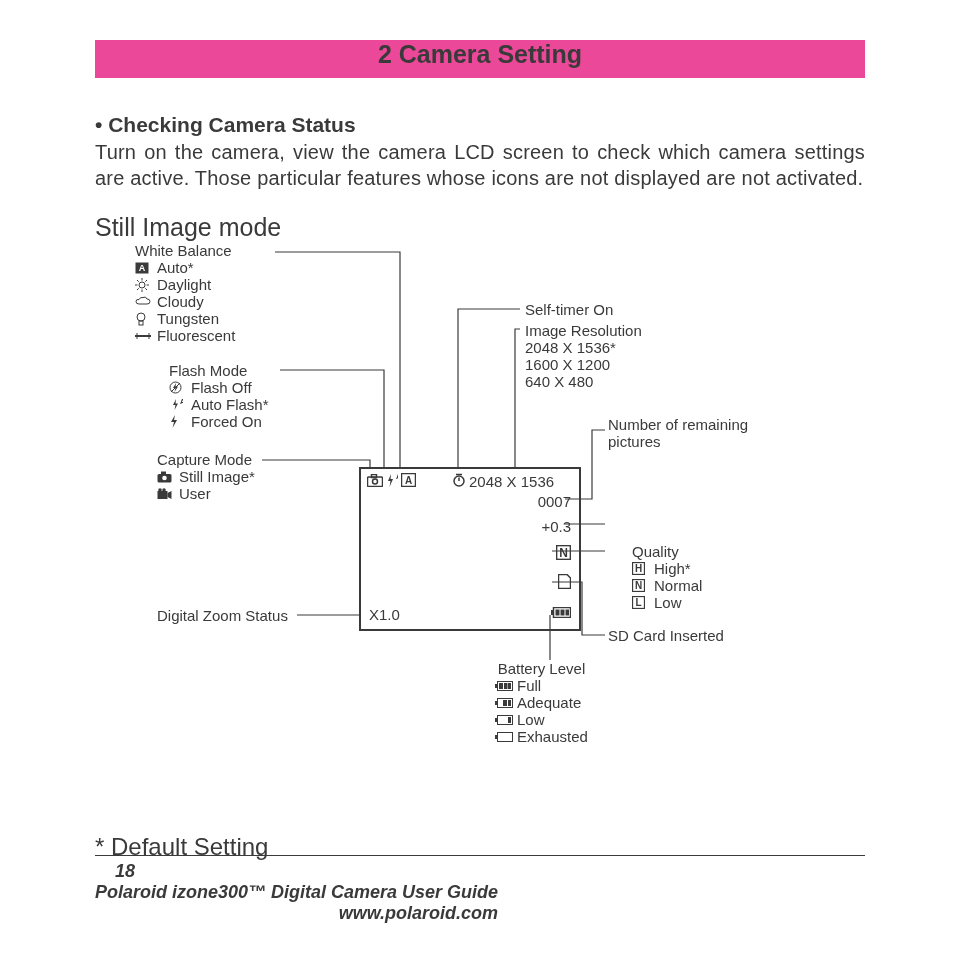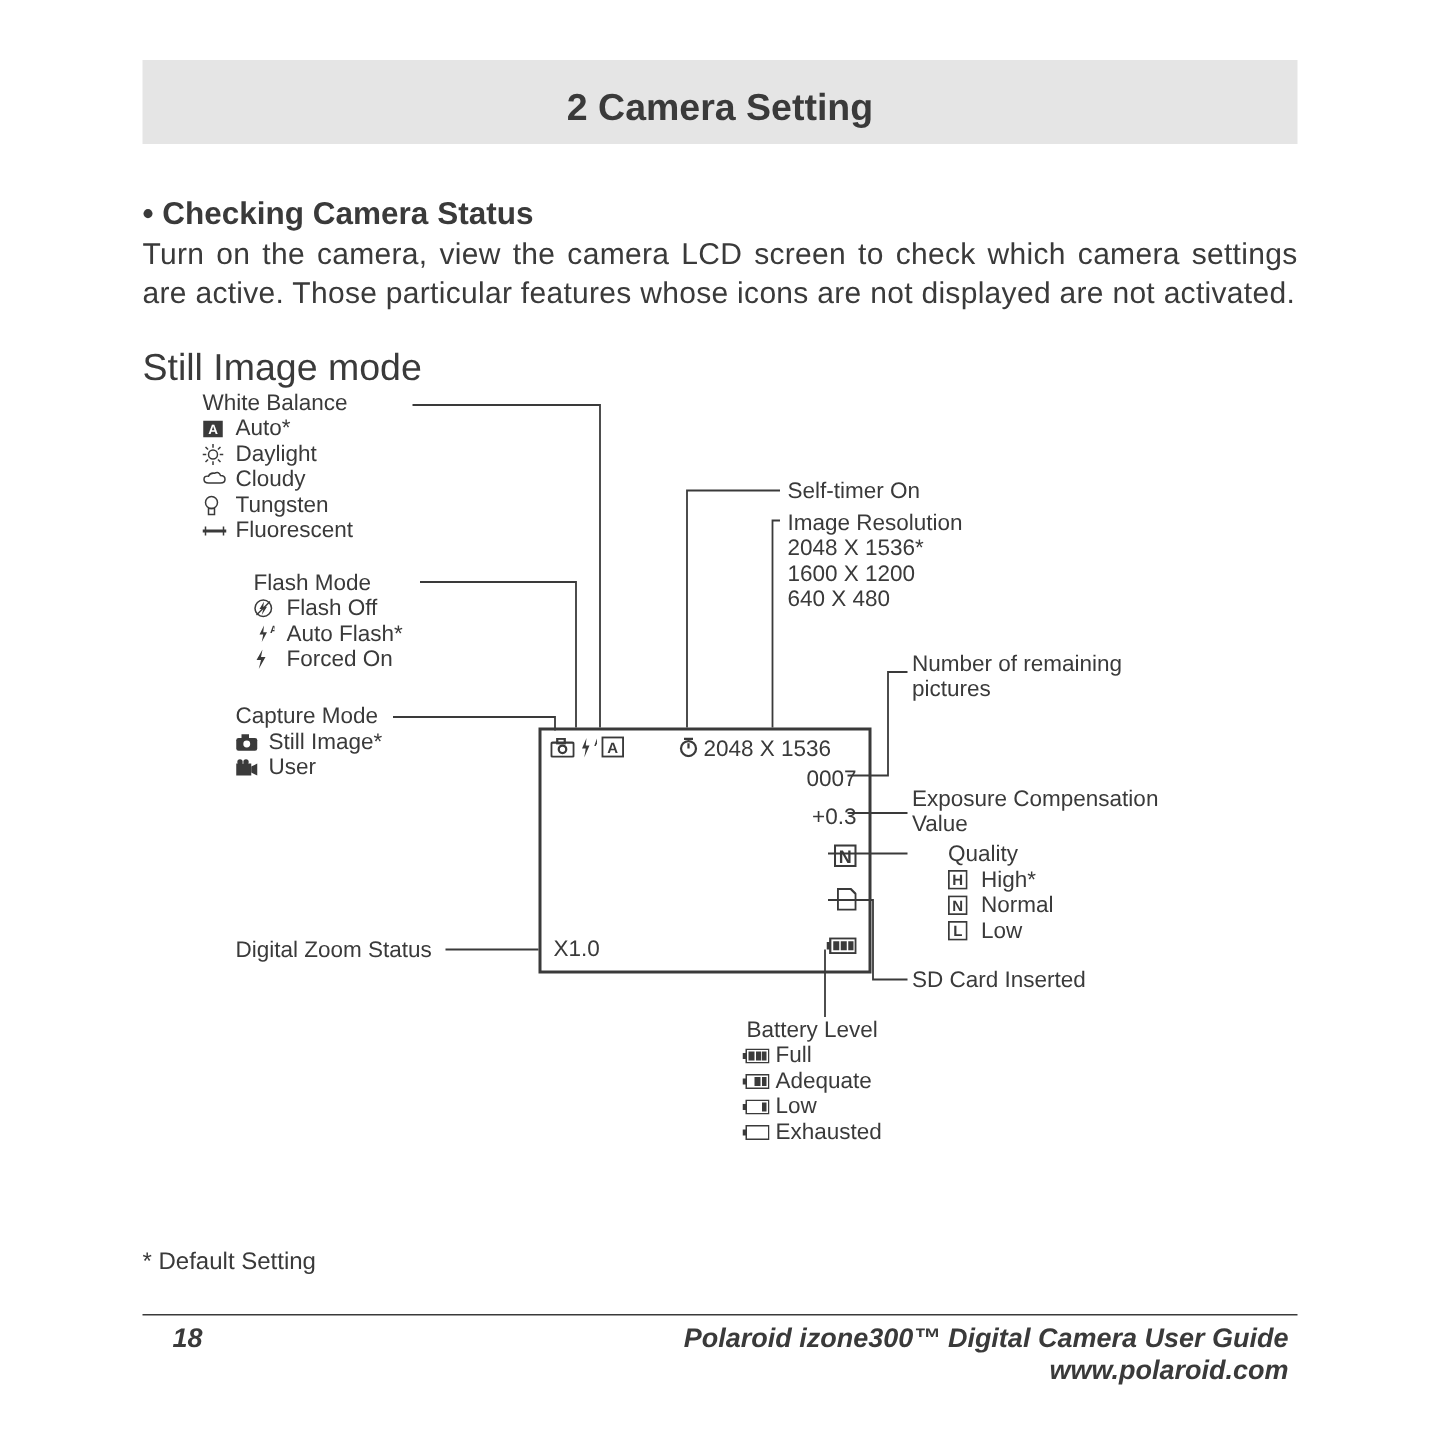--- a/index.html
+++ b/index.html
@@ -11,22 +11,22 @@
     height: 954px;
     position: relative;
   }
   .page {
     position: absolute;
     left: 95px;
     top: 40px;
     width: 770px;
   }
   .title-bar {
-    background: #e5e5e5;
-    padding: 18px 0 9px 0;
+    background: #ec4899;
+    padding: 0 0 9px 0;
     text-align: center;
     font-size: 25px;
     font-weight: bold;
   }
   .section-head {
     font-weight: bold;
     font-size: 21px;
     margin-top: 35px;
   }
   .para {
@@ -54,32 +54,33 @@
     position: absolute;
     left: 264px;
     top: 225px;
     width: 218px;
     height: 160px;
     border: 2.2px solid #3a3a3a;
   }
   .lcd-txt { position: absolute; font-size: 15px; white-space: nowrap; }
   .footnote {
     position: absolute;
-    font-size: 16px;
+    font-size: 24px;
   }
   .footer {
     position: absolute;
     bottom: 30px;
     left: 95px;
     width: 770px;
     border-top: 1.5px solid #3a3a3a;
     padding-top: 5px;
     display: flex;
     justify-content: space-between;
     align-items: flex-start;
+    flex-direction: column;
   }
   .page-no { font-style: italic; font-weight: bold; font-size: 18px; padding-left: 20px;}
   .footer-right { text-align: right; font-style: italic; font-weight: bold; font-size: 18px; padding-right: 6px;}
   .line { stroke:#3a3a3a; stroke-width:1.2; fill:none; }
 </style>
 </head>
 <body>
 
 <div class="page">
   <div class="title-bar">2 Camera Setting</div>
@@ -234,21 +235,20 @@
 
     <div class="lbl" style="left:430px; top:80px;">
       <div>Image Resolution</div>
       <div>2048 X 1536*</div>
       <div>1600 X 1200</div>
       <div>640 X 480</div>
     </div>
 
     <div class="lbl" style="left:513px; top:175px; width:160px; white-space:normal; line-height:1.1;">Number of remaining pictures</div>
 
-    <div class="lbl" style="left:513px; top:265px; width:200px; white-space:normal; line-height:1.1;">Exposure Compensation Value</div>
 
     <div class="lbl" style="left:537px; top:301px;">
       <div>Quality</div>
       <div class="item-row">
           <span class="ic">
             <svg width="13" height="13">
               <rect x="0.5" y="0.5" width="12" height="12" fill="none" stroke="#3a3a3a" stroke-width="1.3"></rect>
               <text x="6.5" y="10" text-anchor="middle" font-size="10" font-weight="bold" fill="#3a3a3a">H</text>
             </svg>
           </span>

